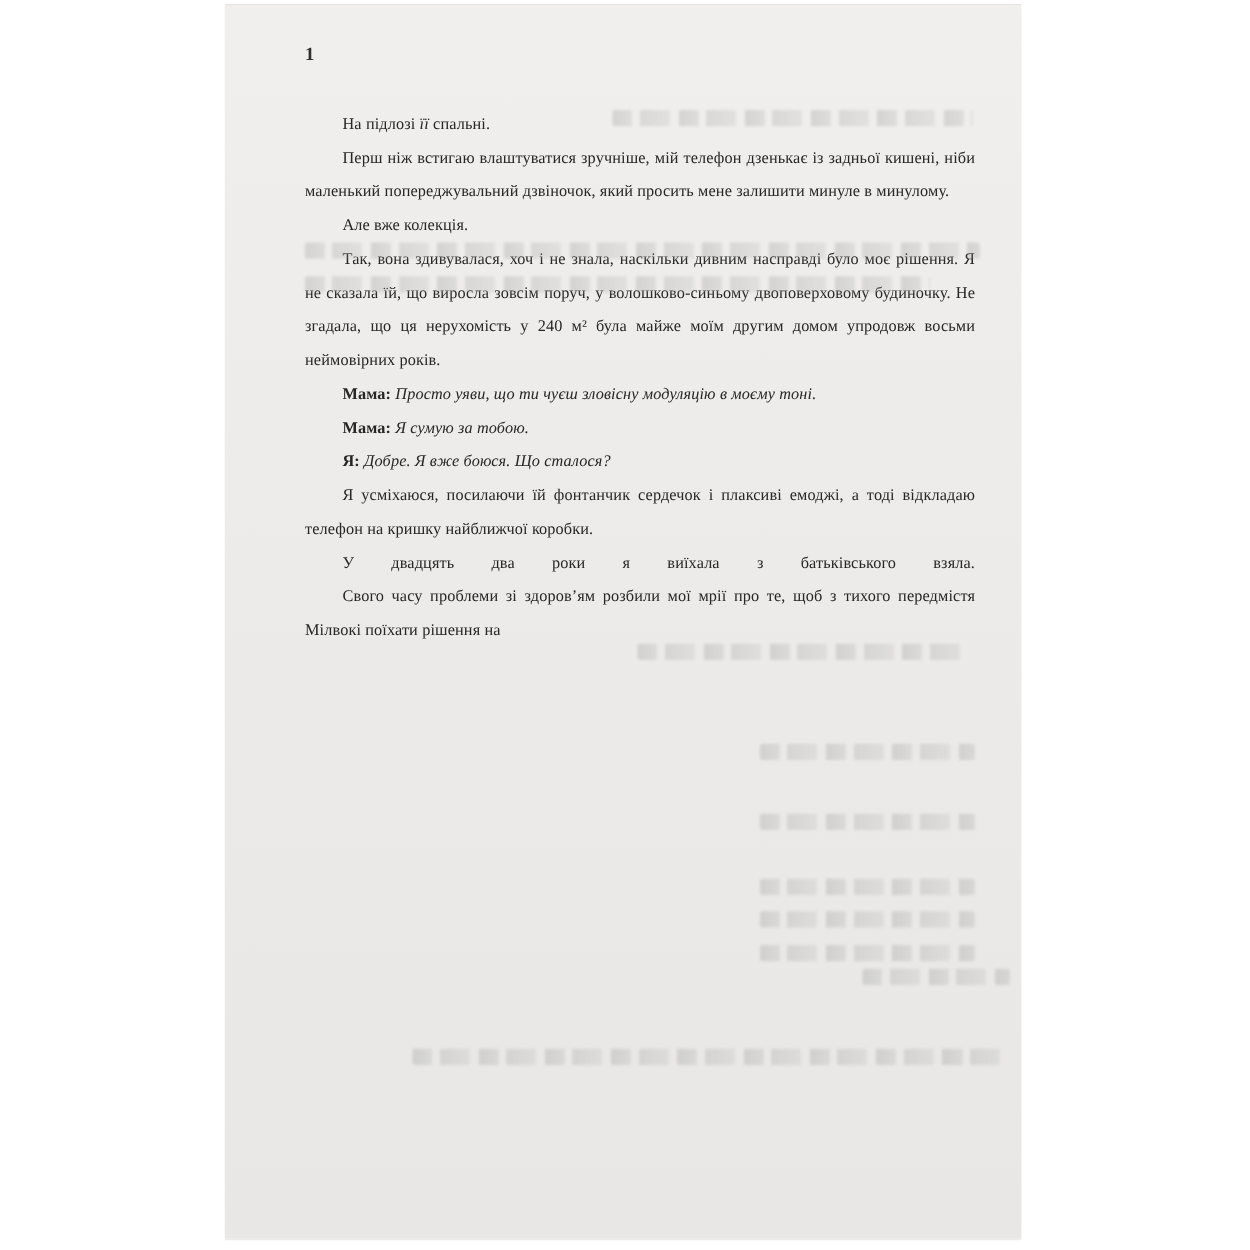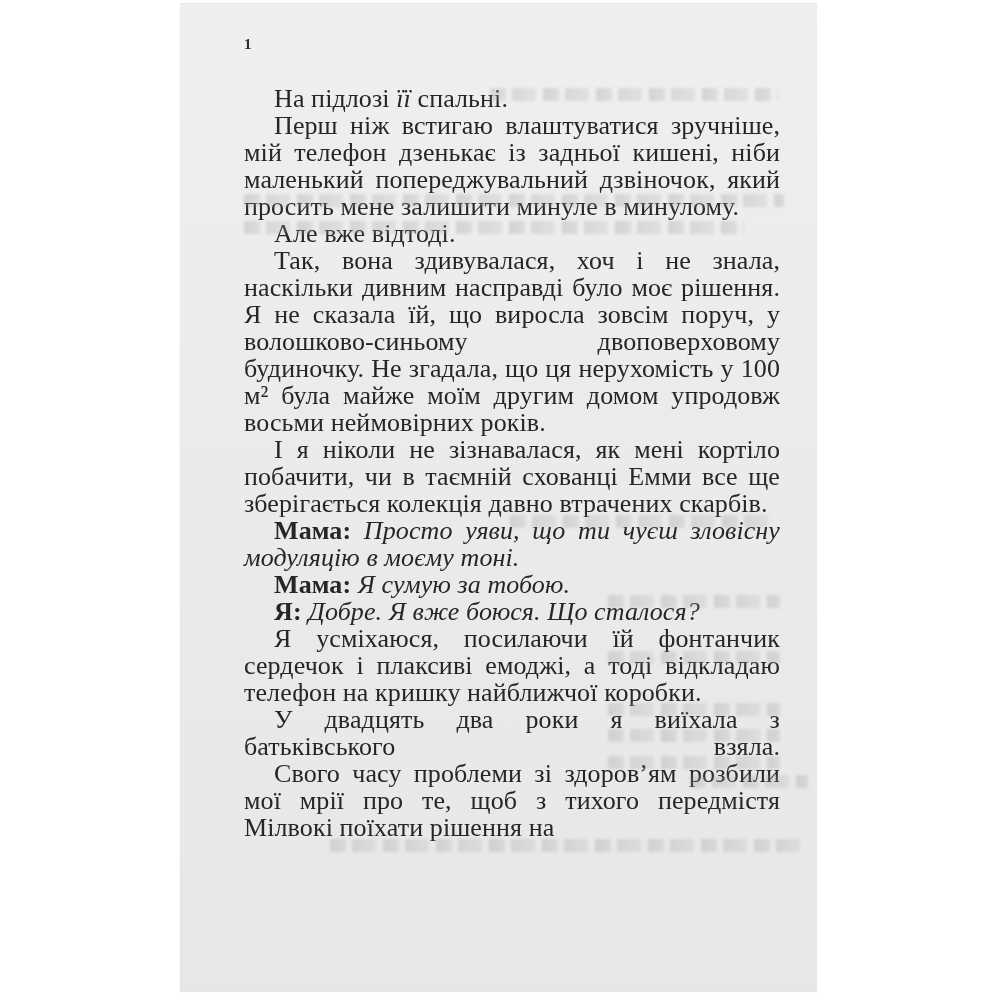--- a/index.html
+++ b/index.html
@@ -21,21 +21,21 @@
     position:absolute;left:180px;top:3px;width:637px;height:988px;
     background:linear-gradient(180deg,#f0efee 0%,var(--paper) 45%,#e8e7e6 100%);
     box-shadow:0 1px 1px rgba(0,0,0,0.10), inset 0 1px 0 rgba(0,0,0,0.04);
   }
   .page-number{
     position:absolute;left:64px;top:33px;
     font-size:15px;font-weight:700;color:#2e2e2e;letter-spacing:0.5px;
   }
   .text-block{
     position:absolute;left:64px;top:82px;width:536px;
-    font-size:26px;line-height:27px;color:var(--ink);
+    font-size:13px;line-height:27px;color:var(--ink);
     text-align:justify;letter-spacing:0.1px;
   }
   .para{margin:0;text-indent:30px;}
   .para.stretch{text-align-last:justify;}
   .seg-normal{font-style:normal;font-weight:normal;}
   .seg-bold{font-weight:bold;font-style:normal;}
   .seg-italic{font-style:italic;font-weight:normal;}
   
   .bleed{
     position:absolute;height:13px;
@@ -51,23 +51,22 @@
 <body>
 
 <div class="scene">
   <div class="book-page">
 
     <div class="page-number">1</div>
 
     <div class="text-block">
         <p class="para"><span class="seg-normal">На підлозі </span><span class="seg-italic">її</span><span class="seg-normal"> спальні.</span></p>
         <p class="para"><span class="seg-normal">Перш ніж встигаю влаштуватися зручніше, мій телефон дзенькає із задньої кишені, ніби маленький попереджувальний дзвіночок, який просить мене залишити минуле в минулому.</span></p>
-        <p class="para"><span class="seg-normal">Але вже відтоді.</span></p>
-        <p class="para"><span class="seg-normal">Так, вона здивувалася, хоч і не знала, наскільки дивним насправді було моє рішення. Я не сказала їй, що виросла зовсім поруч, у волошково-синьому двоповерховому будиночку. Не згадала, що ця нерухомість у 100 м² була майже моїм другим домом упродовж восьми неймовірних років.</span></p>
-        <p class="para"><span class="seg-normal">І я ніколи не зізнавалася, як мені кортіло побачити, чи в таємній схованці Емми все ще зберігається колекція давно втрачених скарбів.</span></p>
+        <p class="para"><span class="seg-normal">Але вже колекція.</span></p>
+        <p class="para"><span class="seg-normal">Так, вона здивувалася, хоч і не знала, наскільки дивним насправді було моє рішення. Я не сказала їй, що виросла зовсім поруч, у волошково-синьому двоповерховому будиночку. Не згадала, що ця нерухомість у 240 м² була майже моїм другим домом упродовж восьми неймовірних років.</span></p>
         <p class="para"><span class="seg-bold">Мама:</span><span class="seg-italic"> Просто уяви, що ти чуєш зловісну модуляцію в моєму тоні.</span></p>
         <p class="para"><span class="seg-bold">Мама:</span><span class="seg-italic"> Я сумую за тобою.</span></p>
         <p class="para"><span class="seg-bold">Я:</span><span class="seg-italic"> Добре. Я вже боюся. Що сталося?</span></p>
         <p class="para"><span class="seg-normal">Я усміхаюся, посилаючи їй фонтанчик сердечок і плаксиві емоджі, а тоді відкладаю телефон на кришку найближчої коробки.</span></p>
         <p class="para stretch"><span class="seg-normal">У двадцять два роки я виїхала з батьківського взяла.</span></p>
         <p class="para"><span class="seg-normal">Свого часу проблеми зі здоров’ям розбили мої мрії про те, щоб з тихого передмістя Мілвокі поїхати рішення на</span></p>
       </div>
 
     <div class="bleed" style="top:85px;left:310px;width:288px;"></div>
     <div class="bleed" style="top:191px;left:64px;width:540px;"></div>

